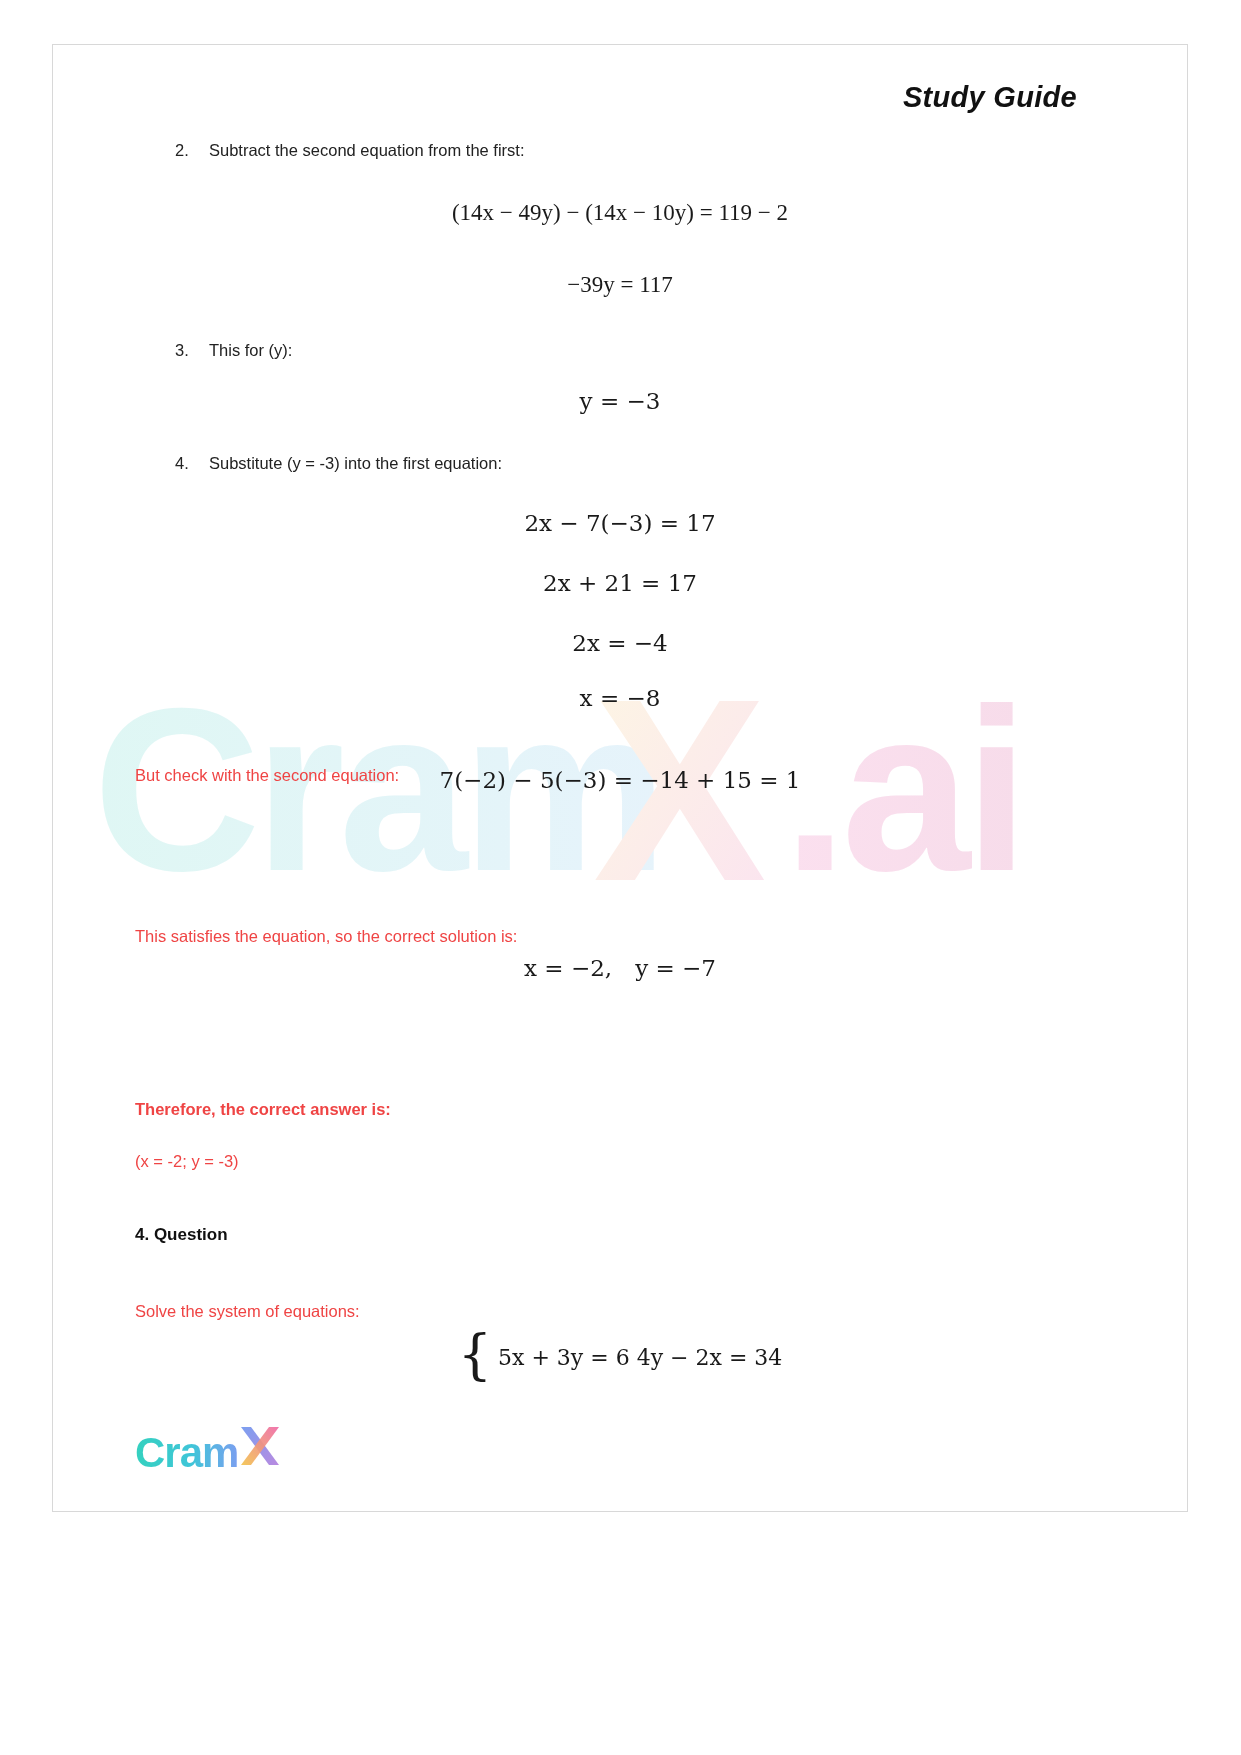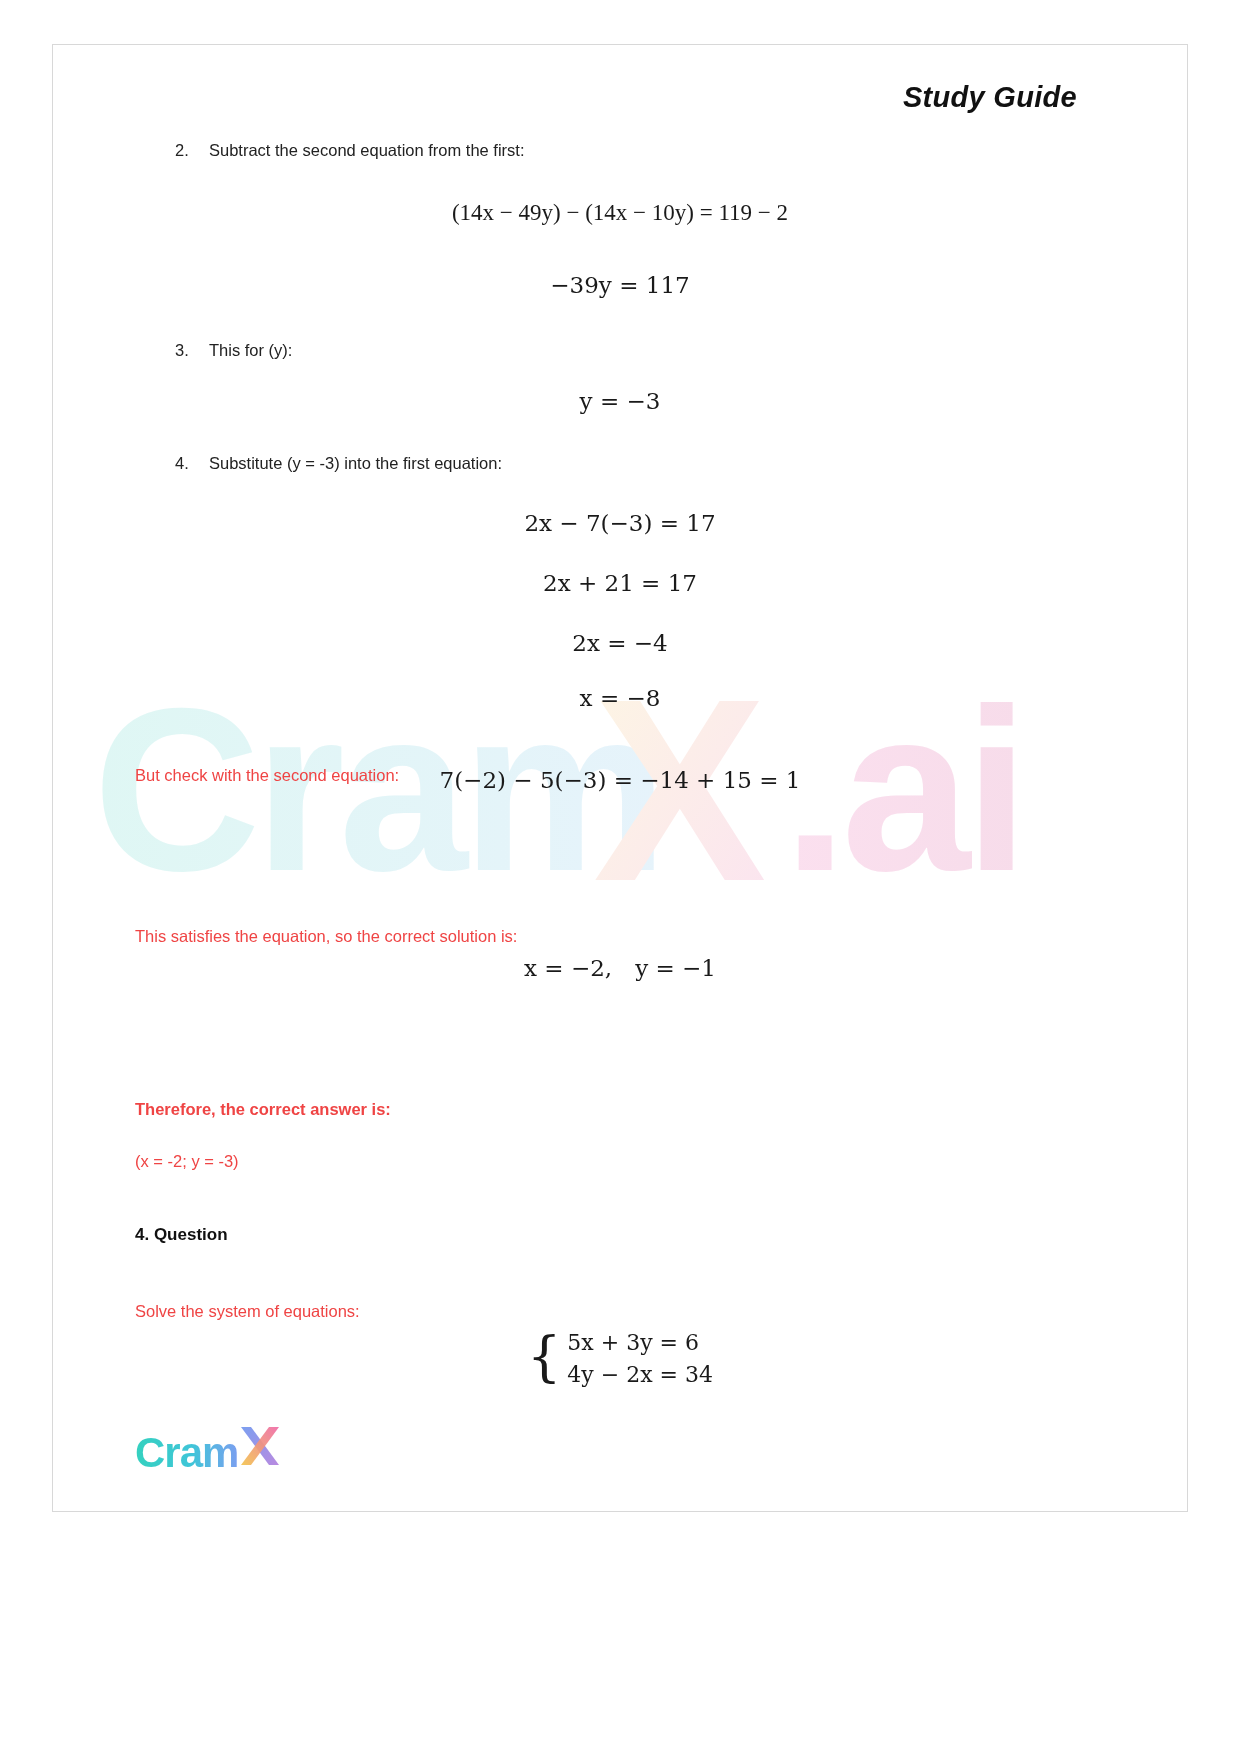--- a/index.html
+++ b/index.html
@@ -113,21 +113,20 @@
   .brace {
     font-family: "DejaVu Serif", serif;
     font-size: 54px;
     line-height: 1;
     font-weight: 300;
     transform: translateY(-2px);
     margin-right: 6px;
   }
   .sys-eqs {
     display: flex;
-    flex-direction: column;
     gap: 7px;
     font-family: "DejaVu Serif", serif;
     font-size: 22px;
     text-align: left;
   }
 
   
   .footer-logo {
     position: absolute;
     left: 82px;
@@ -185,21 +184,21 @@
     <div class="study-guide-title">Study Guide</div>
 
     <div class="content">
 
       <div class="ol-item" style="left:122px; top:94px;">
         <span class="ol-num">2.</span>
         <span>Subtract the second equation from the first:</span>
       </div>
 
       <div class="math" style="top:155px; font-size:23px;font-family:Liberation Serif, serif;">(14x − 49y) − (14x − 10y) = 119 − 2</div>
-      <div class="math" style="top:227px; font-size:23px;">−39y = 117</div>
+      <div class="math" style="top:227px; font-size:23px;font-family:Liberation Serif, serif;">−39y = 117</div>
 
       <div class="ol-item" style="left:122px; top:294px;">
         <span class="ol-num">3.</span>
         <span>This for (y):</span>
       </div>
 
       <div class="math" style="top:343px; font-size:23px;">y = −3</div>
 
       <div class="ol-item" style="left:122px; top:407px;">
         <span class="ol-num">4.</span>
@@ -210,21 +209,21 @@
       <div class="math" style="top:525px; font-size:23px;">2x + 21 = 17</div>
       <div class="math" style="top:585px; font-size:23px;">2x = −4</div>
       <div class="math" style="top:640px; font-size:23px;">x = −8</div>
 
       <div class="para" style="top:694px;">But check with the second equation:</div>
 
       <div class="math" style="top:722px; font-size:23px;">7(−2) − 5(−3) = −14 + 15 = 1</div>
 
       <div class="para" style="top:855px;">This satisfies the equation, so the correct solution is:</div>
 
-      <div class="math" style="top:910px; font-size:23px;">x = −2, y = −1</div>
+      <div class="math" style="top:910px; font-size:23px;">x = −2, y = −7</div>
 
       <div class="para bold" style="top:1028px;">Therefore, the correct answer is:</div>
       <div class="para" style="top:1080px;">(x = -2; y = -3)</div>
 
       <div class="heading" style="top:1180px;">4. Question</div>
       <div class="para" style="top:1230px;">Solve the system of equations:</div>
 
       <div class="sys-wrap" style="top:1285px;">
         <span class="brace">{</span>
         <span class="sys-eqs">

